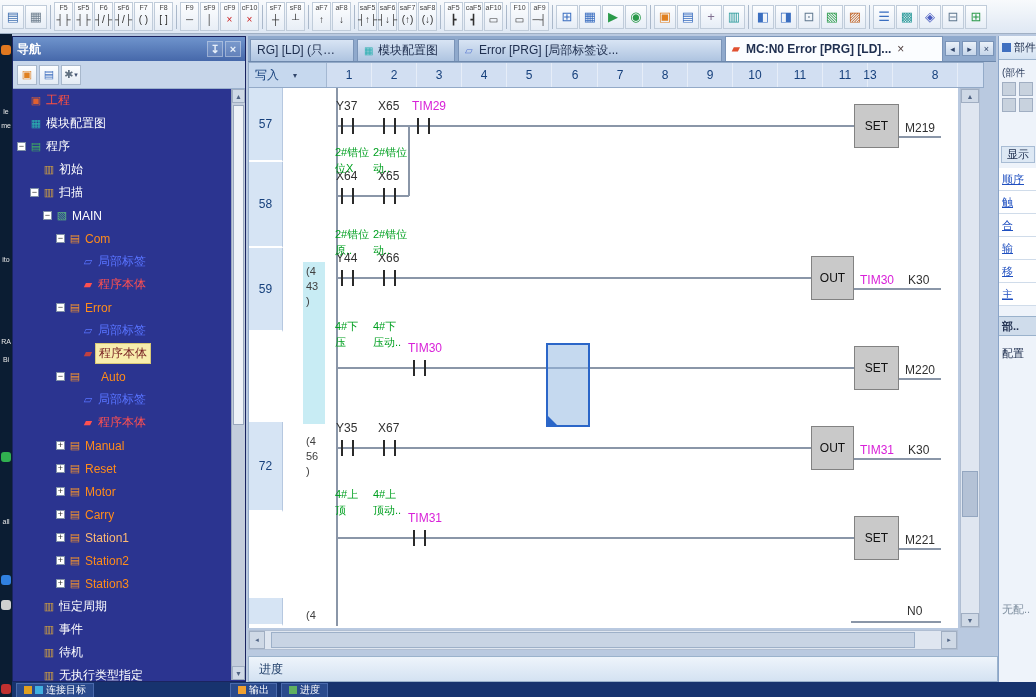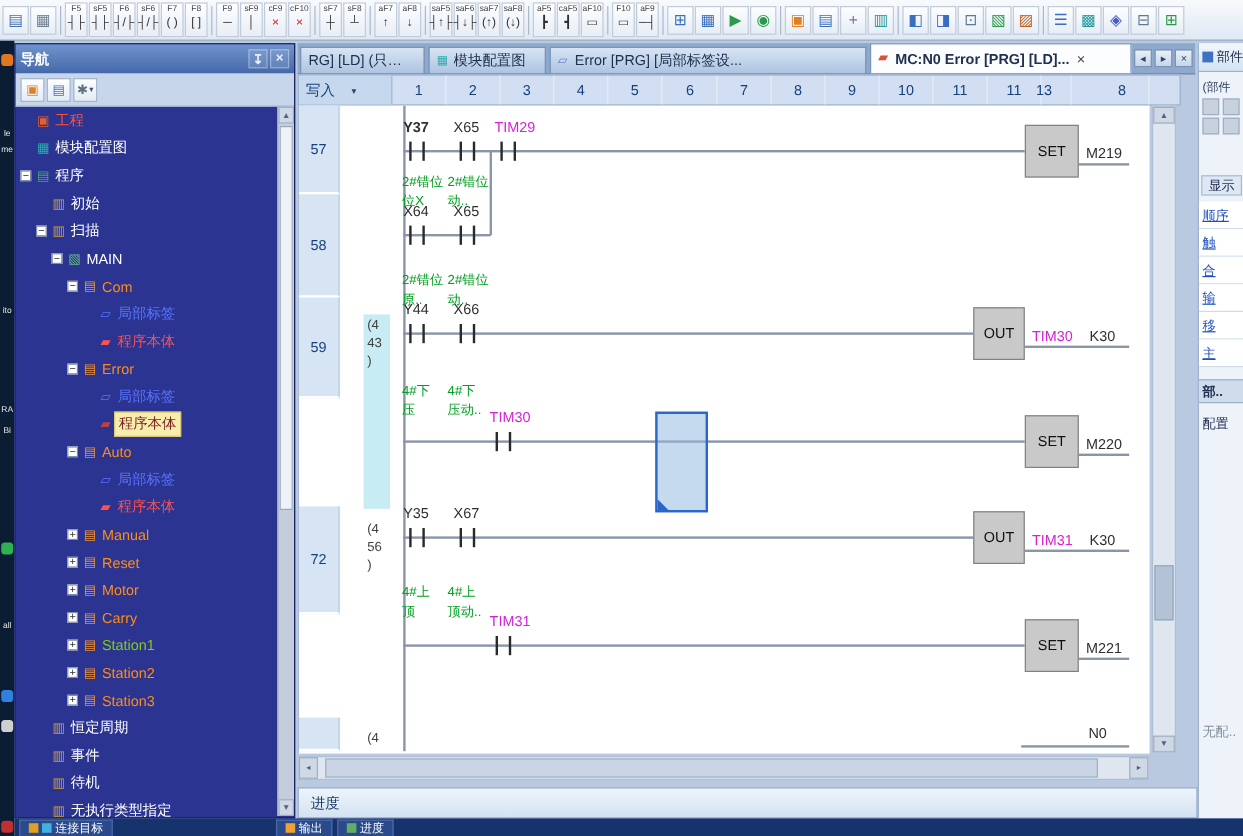--- a/index.html
+++ b/index.html
@@ -401,21 +401,21 @@
           <div class="tlbl" style="color: rgb(88, 115, 255);">局部标签</div>
         </div>
         <div class="trow sel" style="padding-left: 56px;">
           <div class="texp hid"></div>
           <div class="ticon" style="color: rgb(192, 64, 64);">▰</div>
           <div class="tlbl" style="color: rgb(122, 36, 36);">程序本体</div>
         </div>
         <div class="trow" style="padding-left: 43px;">
           <div class="texp">−</div>
           <div class="ticon" style="color: rgb(240, 144, 48);">▤</div>
-          <div class="tlbl" style="color: rgb(255, 140, 26);">Auto</div>
+          <div class="tlbl" style="color: rgb(255, 140, 26); margin-left: 16px;">Auto</div>
         </div>
         <div class="trow" style="padding-left: 56px;">
           <div class="texp hid"></div>
           <div class="ticon" style="color: rgb(88, 115, 255);">▱</div>
           <div class="tlbl" style="color: rgb(88, 115, 255);">局部标签</div>
         </div>
         <div class="trow" style="padding-left: 56px;">
           <div class="texp hid"></div>
           <div class="ticon" style="color: rgb(255, 80, 80);">▰</div>
           <div class="tlbl" style="color: rgb(255, 80, 80);">程序本体</div>
@@ -436,21 +436,21 @@
           <div class="tlbl" style="color: rgb(255, 140, 26);">Motor</div>
         </div>
         <div class="trow" style="padding-left: 43px;">
           <div class="texp">+</div>
           <div class="ticon" style="color: rgb(240, 144, 48);">▤</div>
           <div class="tlbl" style="color: rgb(255, 140, 26);">Carry</div>
         </div>
         <div class="trow" style="padding-left: 43px;">
           <div class="texp">+</div>
           <div class="ticon" style="color: rgb(240, 144, 48);">▤</div>
-          <div class="tlbl" style="color: #84cc16;">Station1</div>
+          <div class="tlbl" style="color: #fdba74;">Station1</div>
         </div>
         <div class="trow" style="padding-left: 43px;">
           <div class="texp">+</div>
           <div class="ticon" style="color: rgb(240, 144, 48);">▤</div>
           <div class="tlbl" style="color: rgb(255, 140, 26);">Station2</div>
         </div>
         <div class="trow" style="padding-left: 43px;">
           <div class="texp">+</div>
           <div class="ticon" style="color: rgb(240, 144, 48);">▤</div>
           <div class="tlbl" style="color: rgb(255, 140, 26);">Station3</div>
@@ -555,21 +555,21 @@
       <div class="wire" style="left: 87px; top: 449px; width: 518px; height: 2px;"></div>
       <div class="wire" style="left: 650px; top: 48px; width: 42px; height: 2px;"></div>
       <div class="wire" style="left: 605px; top: 200px; width: 87px; height: 2px;"></div>
       <div class="wire" style="left: 650px; top: 290px; width: 42px; height: 2px;"></div>
       <div class="wire" style="left: 605px; top: 370px; width: 87px; height: 2px;"></div>
       <div class="wire" style="left: 650px; top: 460px; width: 42px; height: 2px;"></div>
       <div class="wire" style="left: 602px; top: 533px; width: 90px; height: 2px;"></div>
       <div class="wire" style="left: 159px; top: 38px; width: 2px; height: 70px;"></div>
       <div class="cbar" style="left: 92px; top: 30px;"></div>
       <div class="cbar" style="left: 103px; top: 30px;"></div>
-      <div class="devlbl" style="left: 87px; top: 11px; color: rgb(48, 48, 48); font-weight: bold;">Y37</div>
+      <div class="devlbl" style="left: 87px; top: 11px; color: rgb(48, 48, 48);">Y37</div>
       <div class="cbar" style="left: 134px; top: 30px;"></div>
       <div class="cbar" style="left: 145px; top: 30px;"></div>
       <div class="devlbl" style="left: 129px; top: 11px; color: rgb(48, 48, 48);">X65</div>
       <div class="cbar" style="left: 168px; top: 30px;"></div>
       <div class="cbar" style="left: 179px; top: 30px;"></div>
       <div class="devlbl" style="left: 163px; top: 11px; color: rgb(216, 32, 216);">TIM29</div>
       <div class="cbar" style="left: 92px; top: 100px;"></div>
       <div class="cbar" style="left: 103px; top: 100px;"></div>
       <div class="devlbl" style="left: 87px; top: 81px; color: rgb(48, 48, 48);">X64</div>
       <div class="cbar" style="left: 134px; top: 100px;"></div>

